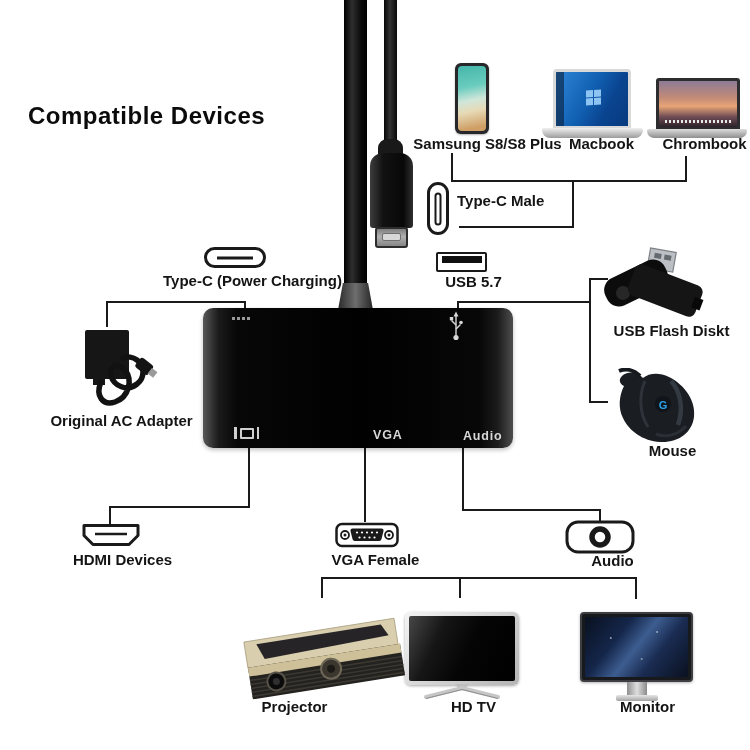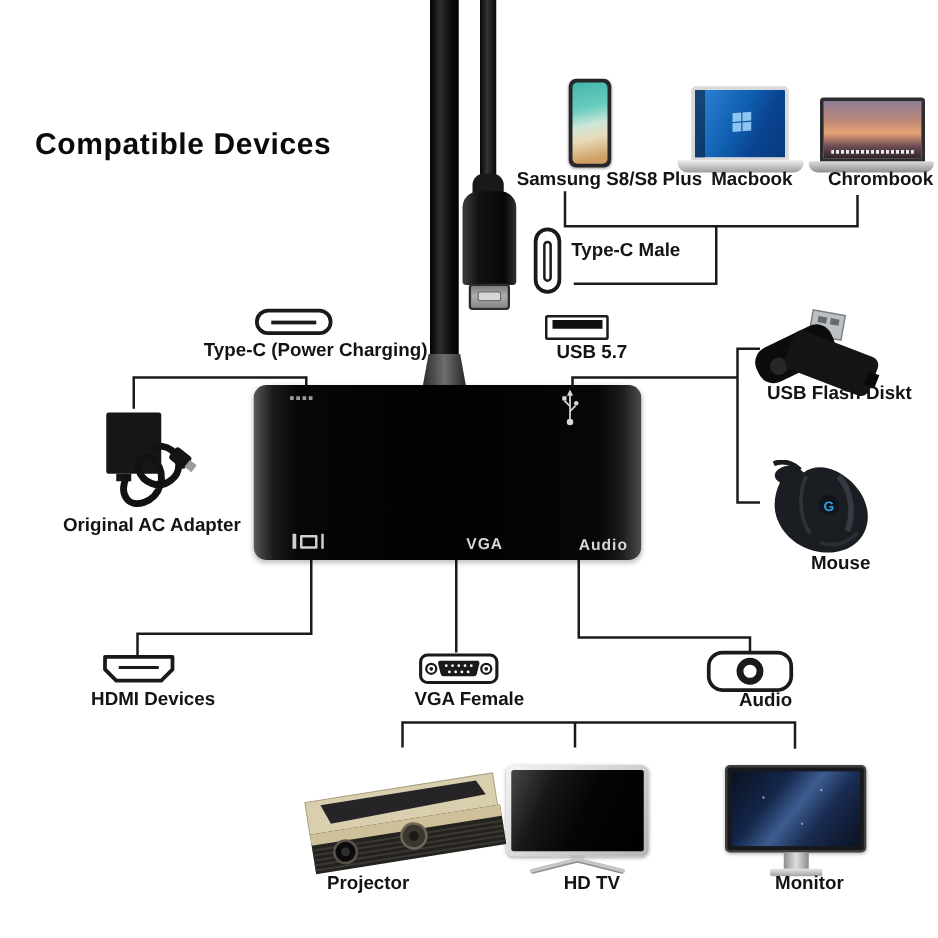--- a/index.html
+++ b/index.html
@@ -215,21 +215,21 @@
     <g transform="rotate(10 58 18)">
       <rect x="45" y="4" width="26" height="20" fill="#bcc0c4" stroke="#7c8085" stroke-width="1.2"></rect>
       <rect x="50" y="8" width="7" height="5" fill="#646a70"></rect>
       <rect x="60" y="8" width="7" height="5" fill="#646a70"></rect>
     </g>
     <rect x="0" y="22" width="66" height="30" rx="13" transform="rotate(-26 33 37)" fill="#0c0c0c"></rect>
     <circle cx="20" cy="47" r="7" fill="#272727"></circle>
     <rect x="26" y="28" width="72" height="33" rx="7" transform="rotate(21 62 45)" fill="#151515"></rect>
     <rect x="90" y="52" width="9" height="11" transform="rotate(21 94 57)" fill="#080808"></rect>
   </svg>
-  <div class="label center" style="left:660px; top:307px">USB Flash Diskt</div>
+  <div class="label center" style="left:660px; top:323px">USB Flash Diskt</div>
 
   <svg class="abs" style="left:616px; top:368px" width="92" height="80" viewBox="0 0 92 80">
     <path d="M27,10 C20,2 10,4 6,8 C2,12 4,16 8,18 C3,28 2,40 7,50 C13,63 27,73 44,74 C62,75 76,65 78,49 C80,33 69,17 53,9 C43,4 33,5 27,10 Z" fill="#1a1d22"></path>
     <path d="M29,13 C23,26 23,45 32,59" stroke="#2e333a" stroke-width="3" fill="none"></path>
     <path d="M55,13 C64,23 68,40 62,57" stroke="#343a42" stroke-width="4.5" fill="none"></path>
     <path d="M40,66 C50,70 62,67 70,58" stroke="#2a2f36" stroke-width="3" fill="none"></path>
     <path d="M24,8 C18,2 10,0 3,3" stroke="#16191d" stroke-width="4" fill="none"></path>
     <circle cx="47" cy="36" r="8" fill="#10141b"></circle>
     <text x="47" y="40.5" text-anchor="middle" font-size="11" font-weight="bold" fill="#2aa3e8">G</text>
   </svg>

